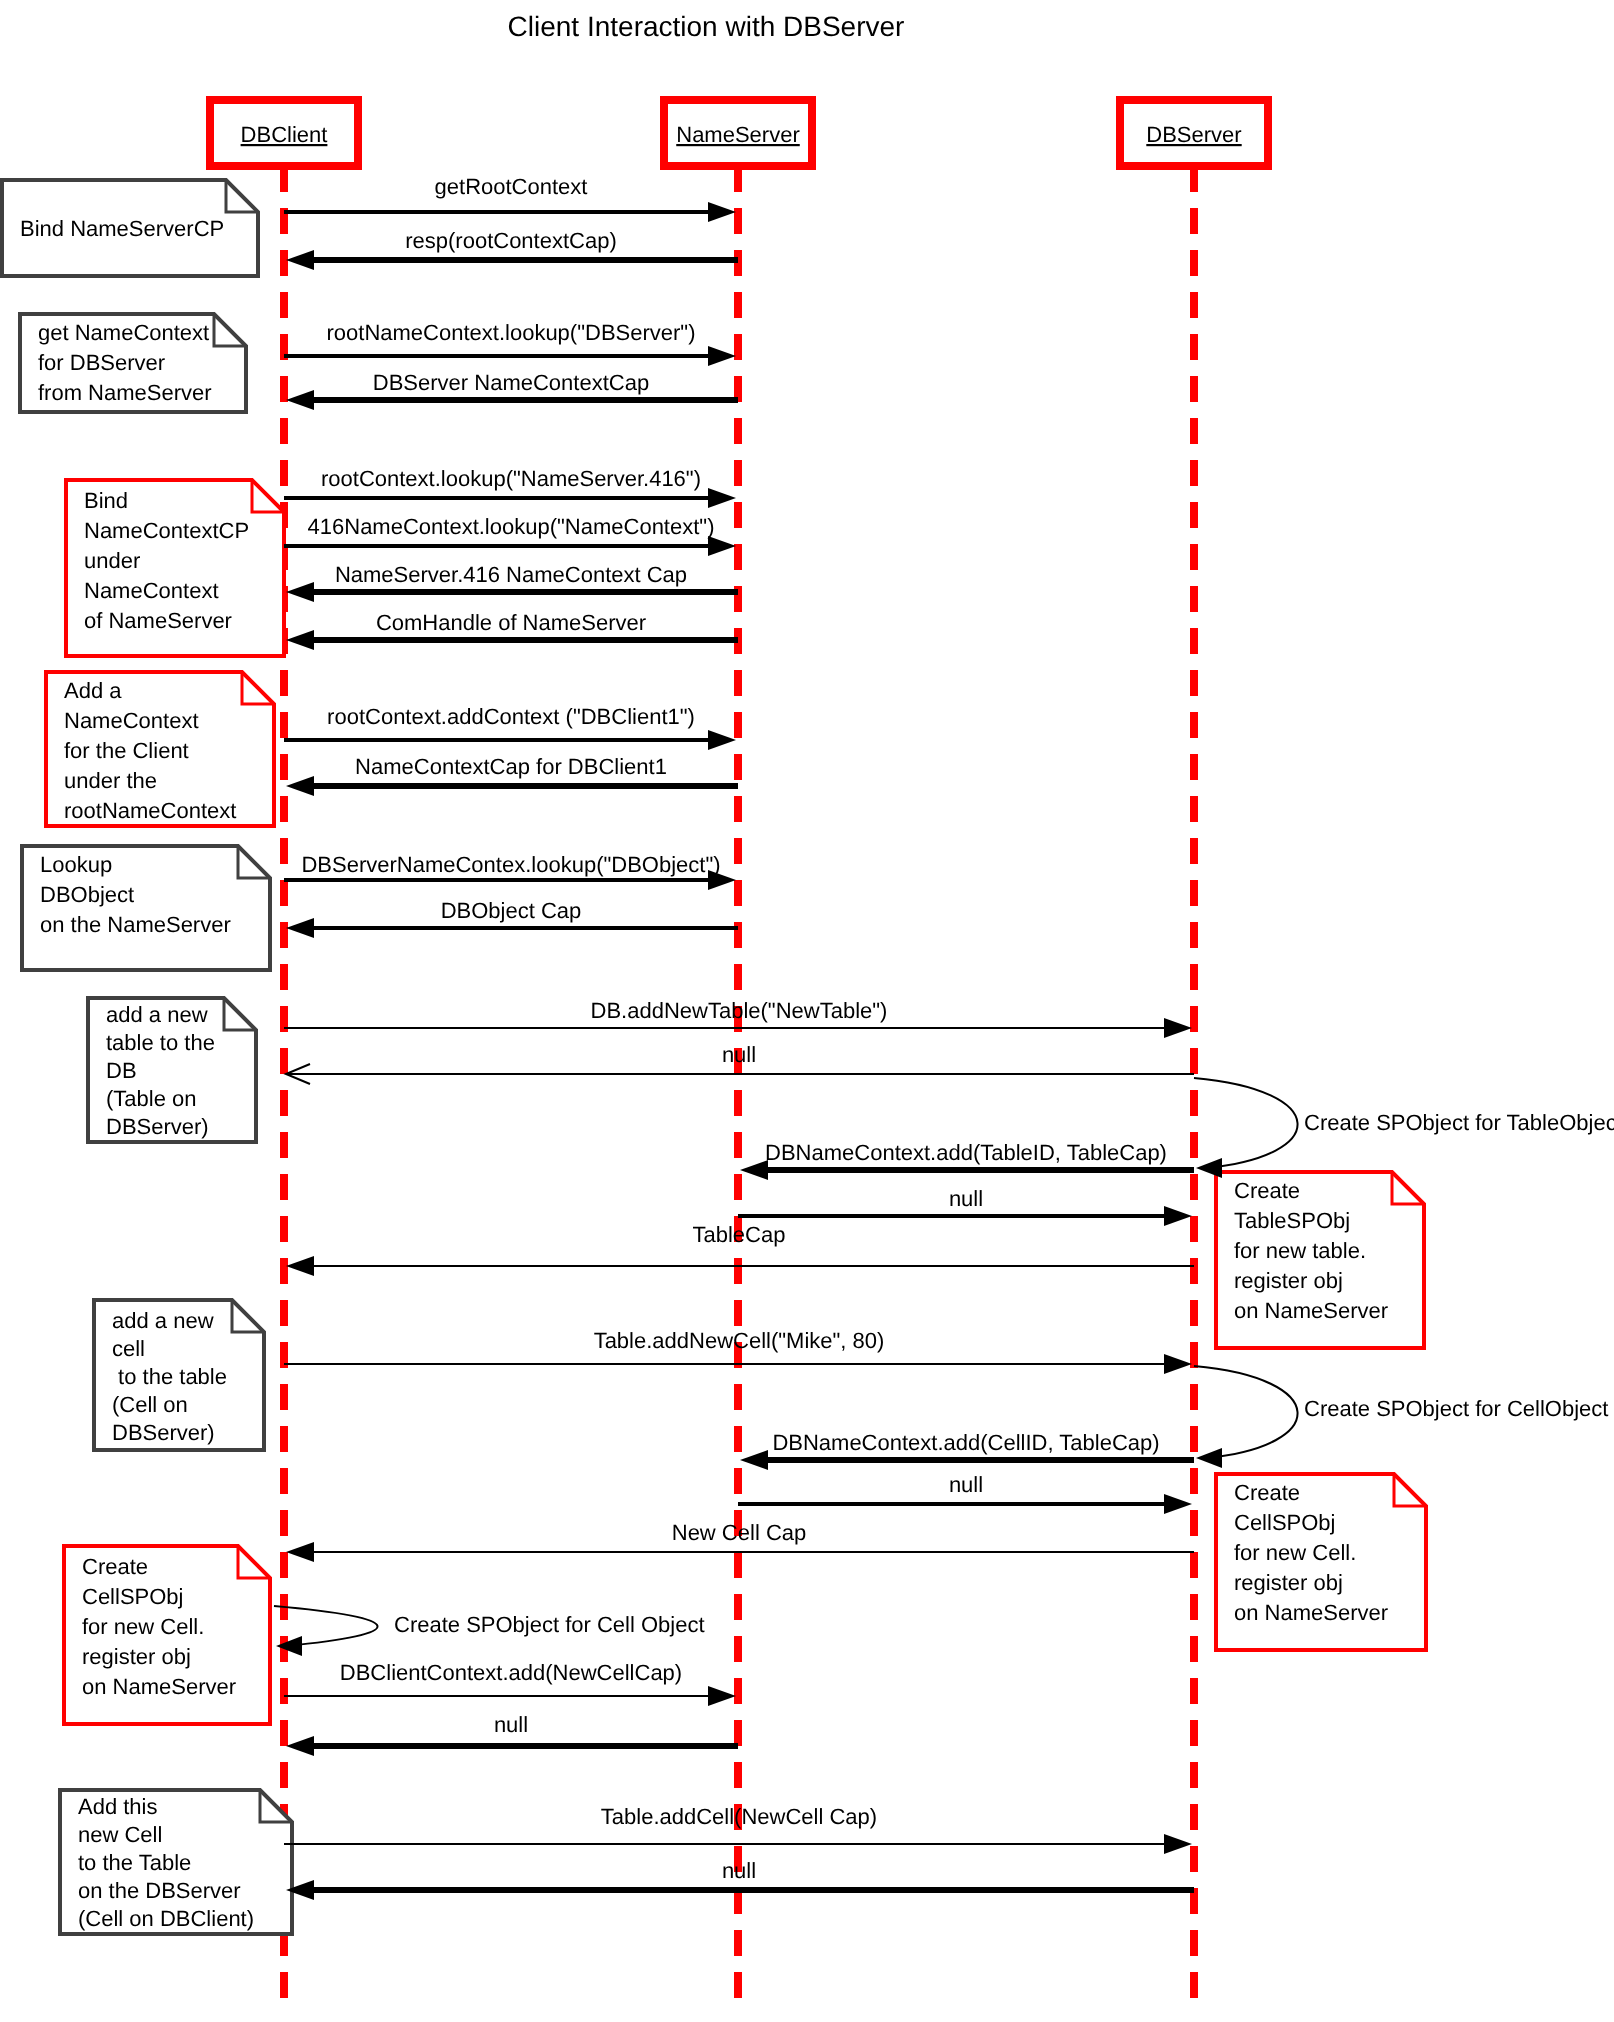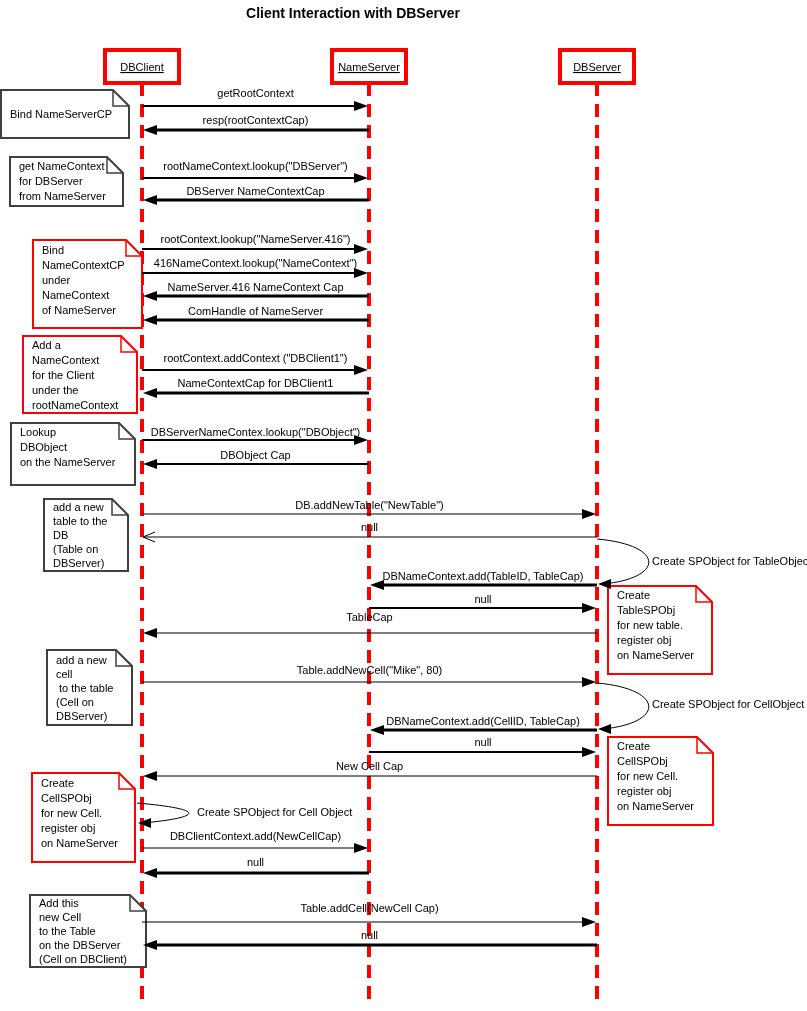--- a/index.html
+++ b/index.html
@@ -1,19 +1,19 @@
 <!DOCTYPE html>
 <html><head>
 <meta charset="utf-8">
 <style>
   html,body{margin:0;padding:0;background:#ffffff;}
   .stage{position:relative;width:807px;height:1011px;background:#ffffff;overflow:hidden;
          font-family:"Liberation Sans",sans-serif;}
   .title{position:absolute;top:5px;left:0;width:706px;text-align:center;margin:0;
-         font-family:"Liberation Sans",sans-serif;font-size:14px;font-weight:bold;color:#000;}
+         font-family:"Liberation Sans",sans-serif;font-size:14px;font-weight:normal;color:#000;}
   #diagram{position:absolute;top:0;left:0;}
   .t{font-family:"Liberation Sans",sans-serif;font-size:11px;fill:#000000;}
   .actor-t{font-family:"Liberation Sans",sans-serif;font-size:11px;fill:#000000;text-decoration:underline;}
 </style>
 </head>
 <body>
 
 <div class="stage">
   <h1 class="title">Client Interaction with DBServer</h1>
   <svg id="diagram" width="807" height="1011" viewBox="0 0 807 1011" xmlns="http://www.w3.org/2000/svg">

